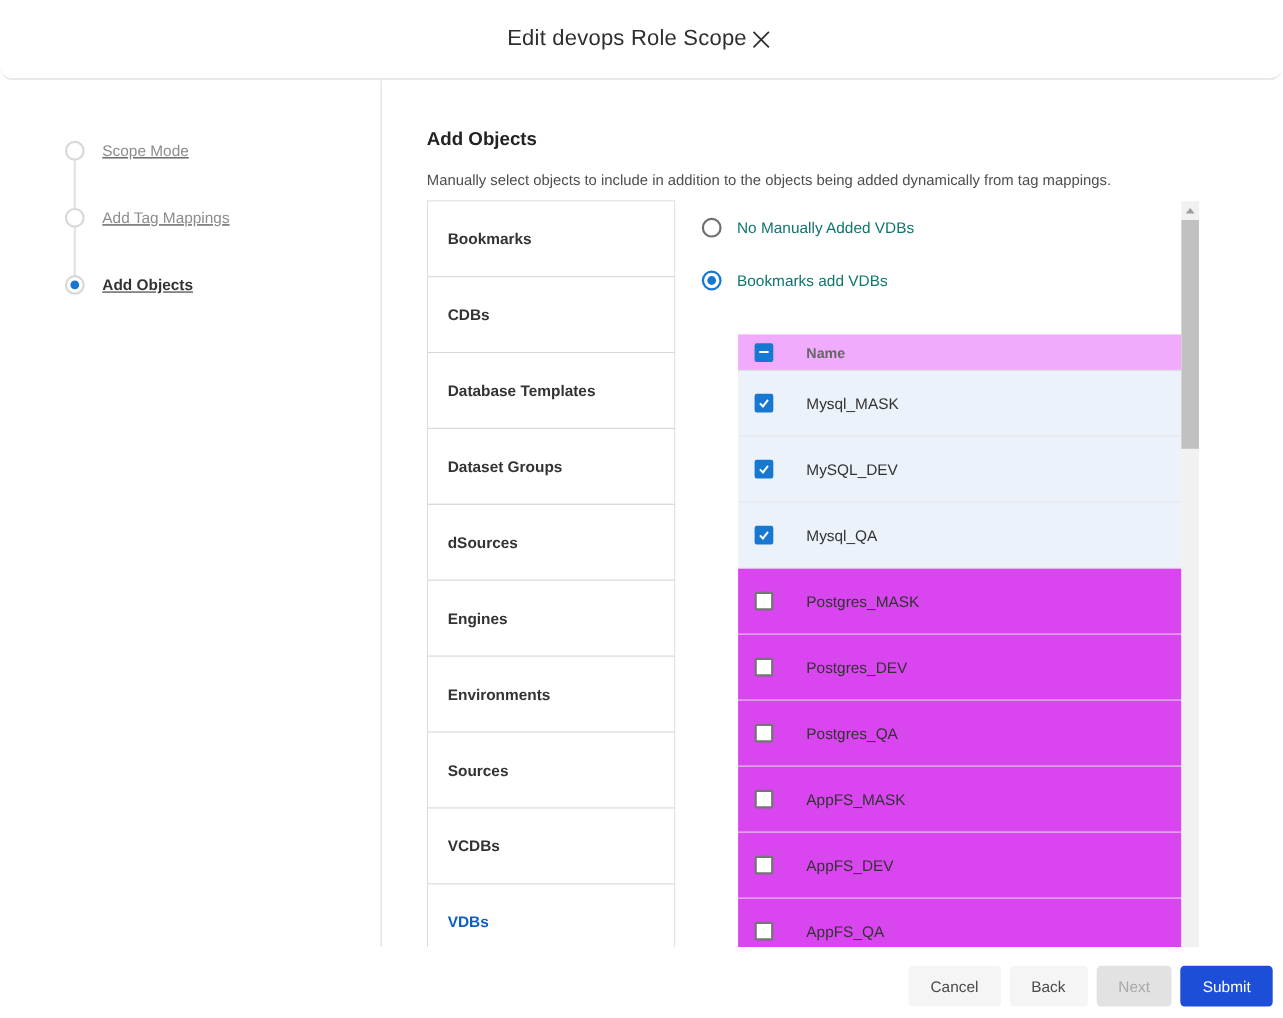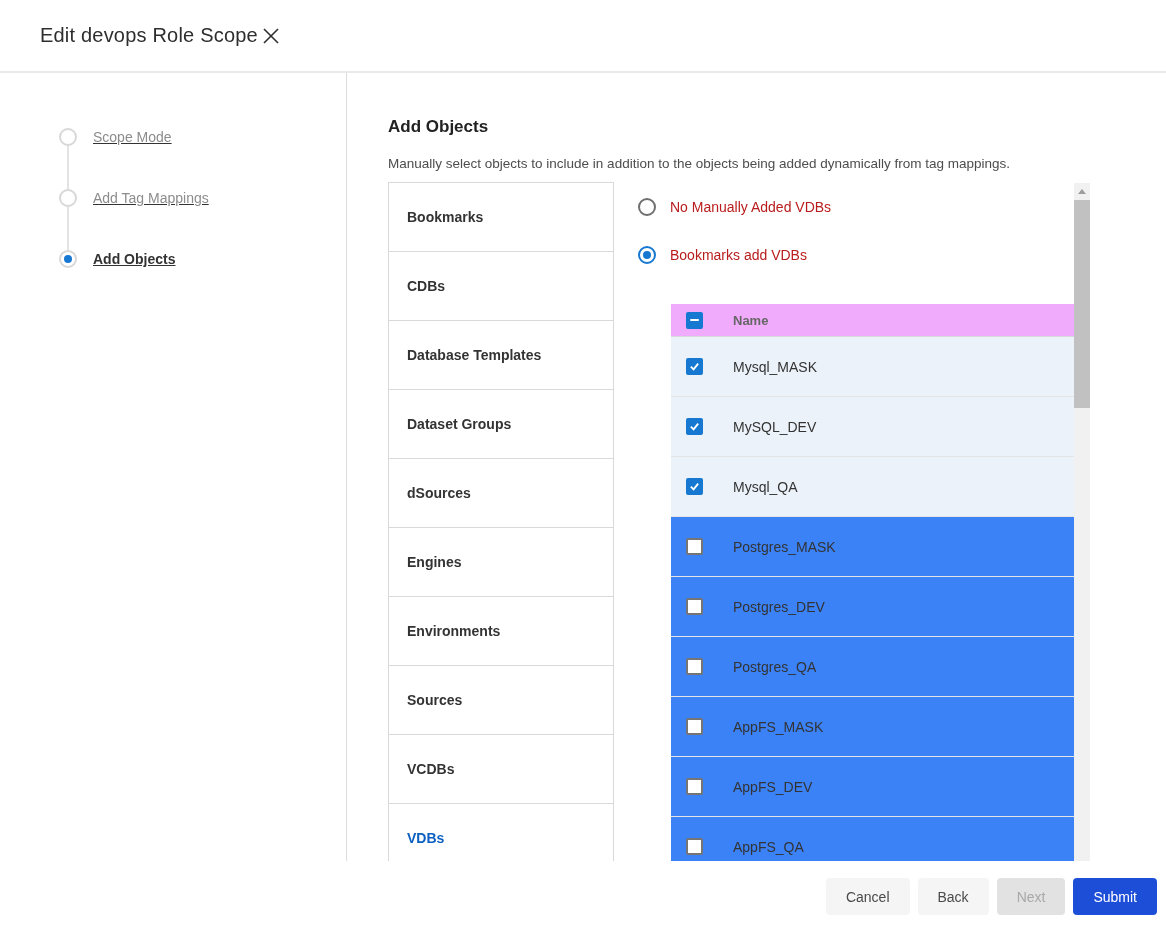--- a/index.html
+++ b/index.html
@@ -10,22 +10,23 @@
     color: #333;
     position: relative;
     overflow: hidden;
   }
   
   .dlg-header {
     height: 73px;
     border-bottom: 2px solid #e9e9e9;
     display: flex;
     align-items: center;
-    justify-content: flex-start;
-    padding: 0 40px;
+    justify-content: center;
+    padding: 0 24px;
+    border-radius: 12px;
   }
   .dlg-title { font-size: 20px; font-weight: 400; color: #2e2e2e; letter-spacing: .2px; }
   .close-btn { width: 26px; height: 26px; display: flex; align-items: center; justify-content: center; cursor: pointer; }
 
   
   .dlg-body { display: flex; height: 788px; overflow: hidden; position: relative; }
   .sidebar { width: 347px; flex-shrink: 0; border-right: 1px solid #dcdcdc; position: relative; }
   .stepper { position: absolute; top: 55px; left: 59px; text-decoration: underline; }
   .stepper-line {
     position: absolute; left: 8px; top: 10px; width: 2px; height: 122px;
@@ -68,32 +69,32 @@
   .radio-row.second { margin-top: 30px; }
   .radio-circle {
     width: 18px; height: 18px; border-radius: 50%;
     border: 2px solid #6f6f6f; background: #fff; position: relative; flex-shrink: 0;
   }
   .radio-row.selected .radio-circle { border-color: #1778d2; }
   .radio-row.selected .radio-circle::after {
     content: ""; position: absolute; left: 3px; top: 3px;
     width: 8px; height: 8px; border-radius: 50%; background: #1778d2;
   }
-  .radio-label { margin-left: 14px; font-size: 14px; color: #b91c1c; text-align: center; }
+  .radio-label { margin-left: 14px; font-size: 14px; color: #0f766e; text-align: center; }
 
   
   .vdb-table { margin-top: 40px; margin-left: 33px; width: 403px; }
   .thead {
     height: 33px; background: #f0abfc; border-bottom: 1px solid #d9d9d9;
     display: flex; align-items: center; padding-left: 15px;
   }
   .th-label { margin-left: 30px; font-size: 13px; font-weight: 600; color: #666; }
   .trow {
     height: 60px; border-bottom: 1px solid #e4e4e4;
-    display: flex; align-items: center; padding-left: 15px; background: #3b82f6; cursor: pointer;
+    display: flex; align-items: center; padding-left: 15px; background: #d946ef; cursor: pointer;
   }
   .trow.checked { background: #ecf2f9; }
   .trow .row-label { margin-left: 30px; font-size: 14px; color: #333; }
 
   
   .cb {
     width: 17px; height: 17px; border: 2px solid #757575; border-radius: 2px;
     background: #fff; flex-shrink: 0; display: flex; align-items: center; justify-content: center;
     cursor: pointer;
   }

